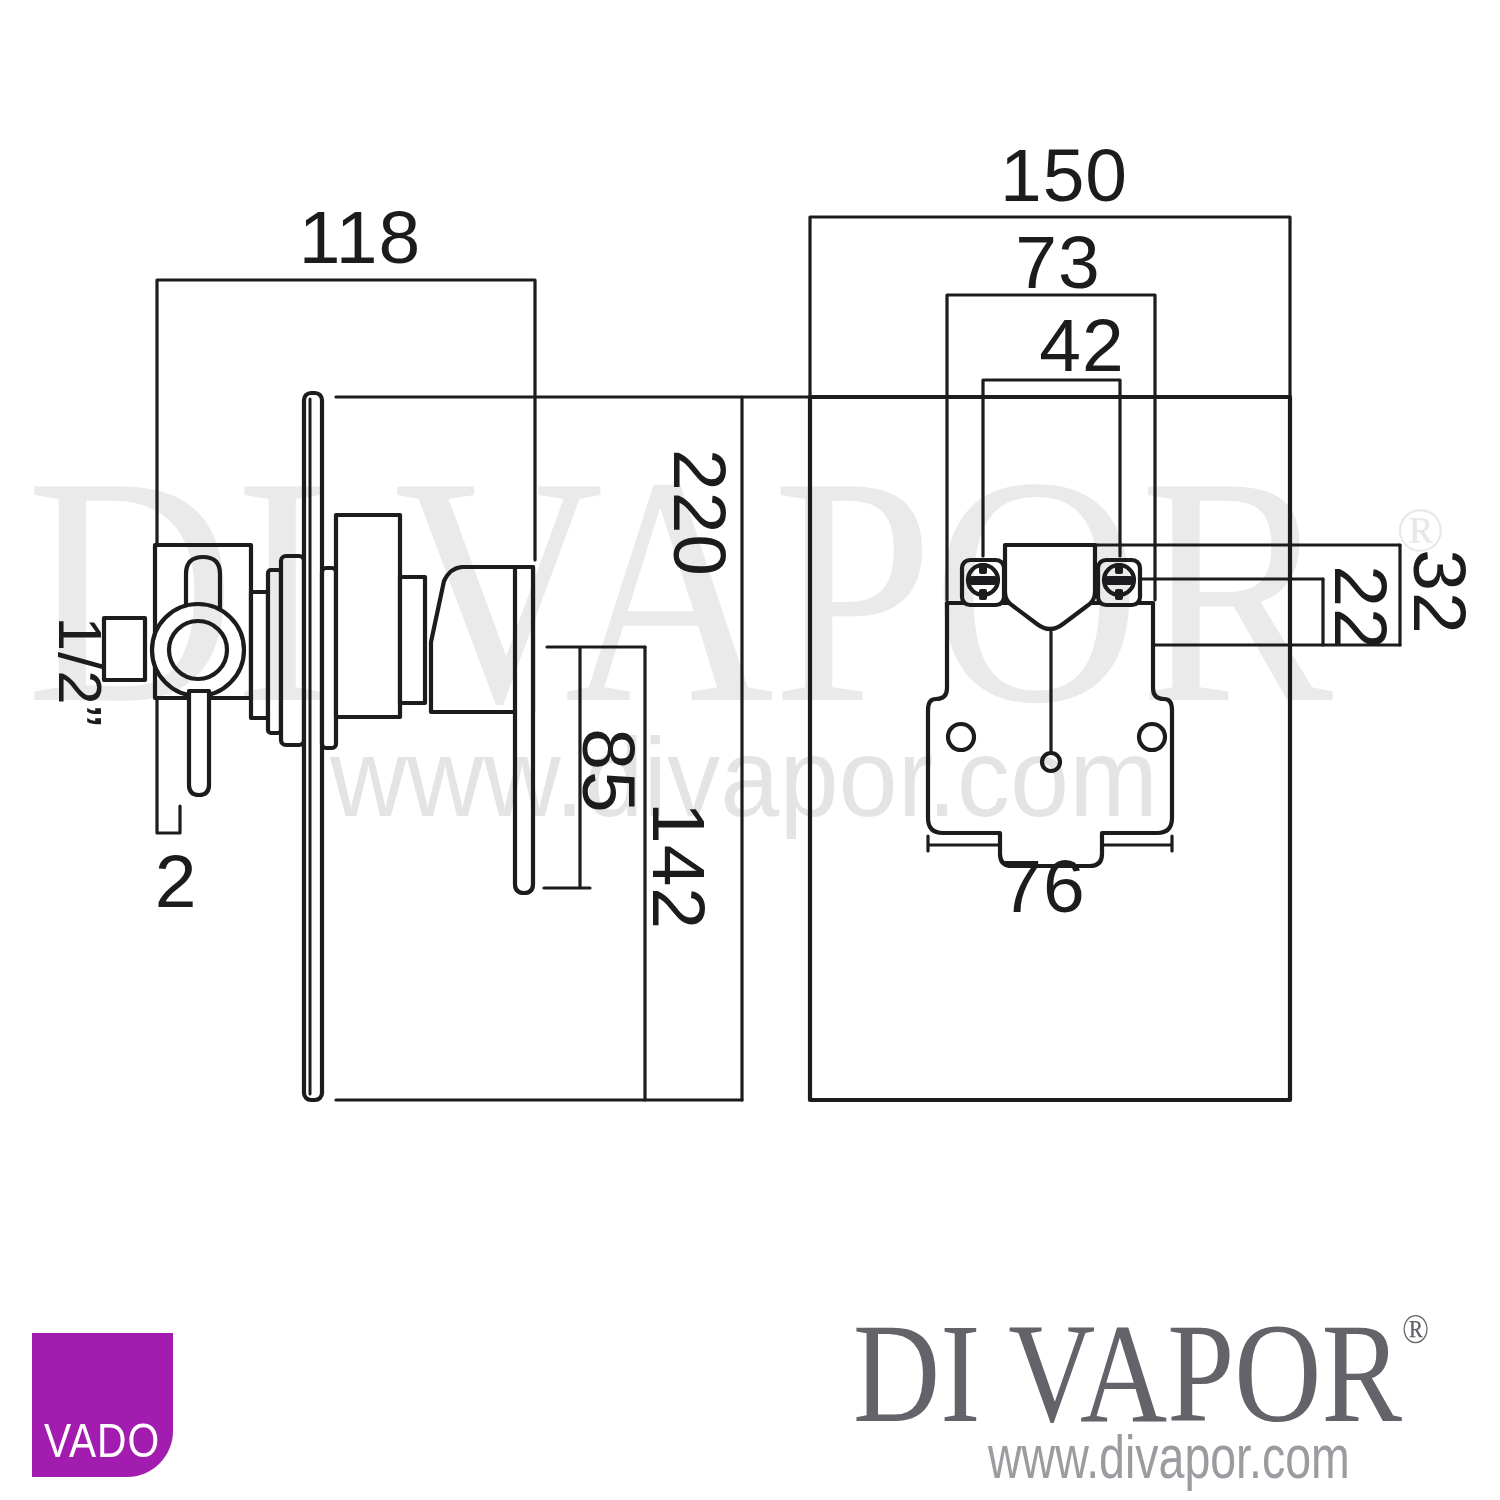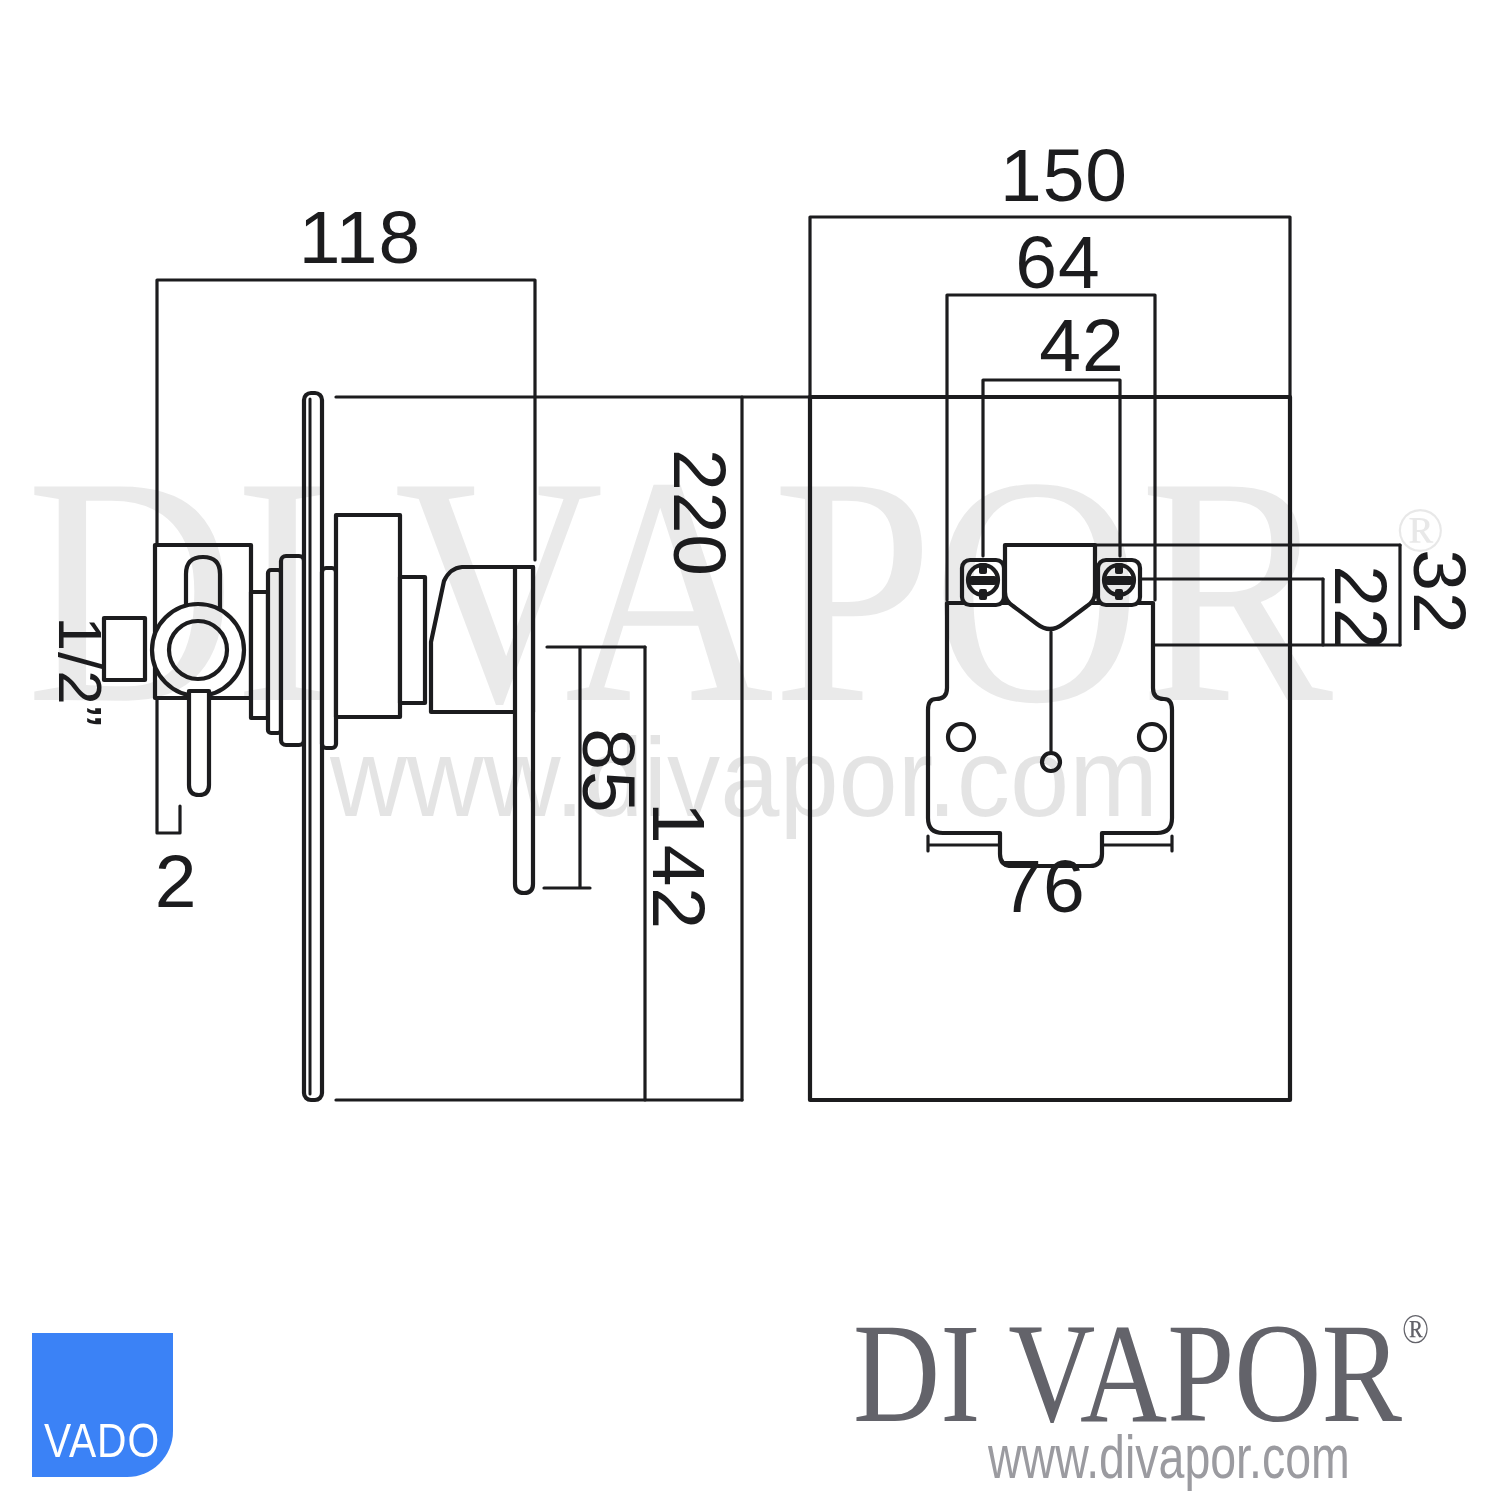--- a/index.html
+++ b/index.html
@@ -11,21 +11,21 @@
   .dim.rot{transform:translate(-50%,-50%) rotate(90deg);}
   .dim.small{font-size:62px;}
   
   .wm{position:absolute;white-space:nowrap;line-height:1;pointer-events:none;}
   .wm-brand{left:26px;top:427px;font-family:"Liberation Serif",serif;font-size:326px;
             color:rgba(30,30,34,0.095);letter-spacing:-2px;transform:scaleX(.89);transform-origin:left top;}
   .wm-reg{left:1396px;top:498px;font-family:"Liberation Serif",serif;font-size:64px;color:rgba(30,30,34,0.10);}
   .wm-url{left:330px;top:722px;font-family:"Liberation Sans",sans-serif;font-size:112px;
           color:rgba(30,30,34,0.12);transform:scaleX(.95);transform-origin:left top;}
   
-  .vado-tile{position:absolute;left:32px;top:1333px;width:141px;height:144px;background:#3b82f6;
+  .vado-tile{position:absolute;left:32px;top:1333px;width:141px;height:144px;background:#a21caf;
              border-radius:0 0 46px 0;}
   .vado-label{position:absolute;left:12px;bottom:12px;color:#fff;font-size:48px;letter-spacing:1px;
               transform:scaleX(.85);transform-origin:left bottom;line-height:1;}
   .ft-brand{position:absolute;left:853px;top:1302px;font-family:"Liberation Serif",serif;font-size:142px;
             color:#63636a;line-height:1;white-space:nowrap;transform:scaleX(.85);transform-origin:left top;}
   .ft-brand .reg{font-size:42px;vertical-align:78px;letter-spacing:0;}
   .ft-url{position:absolute;left:988px;top:1426px;font-size:62px;color:#9b9ba0;line-height:1;white-space:nowrap;
           transform:scaleX(.75);transform-origin:left top;}
 </style>
 </head>
@@ -113,21 +113,21 @@
   </svg>
 
   <div class="dim" style="left:352px;top:237px;margin-left:8px;">118</div>
   <div class="dim rot" style="left:699px;top:513px;">220</div>
   <div class="dim rot" style="left:608px;top:771px;">85</div>
   <div class="dim rot" style="left:678px;top:866px;">142</div>
   <div class="dim" style="left:176px;top:881px;">2</div>
   <div class="dim rot small" style="left:80px;top:672px;">1/2”</div>
 
   <div class="dim" style="left:1064px;top:175px;">150</div>
-  <div class="dim" style="left:1058px;top:262px;">64</div>
+  <div class="dim" style="left:1058px;top:262px;">73</div>
   <div class="dim" style="left:1054px;top:345px;margin-left:28px;">42</div>
   <div class="dim rot" style="left:1360px;top:608px;">22</div>
   <div class="dim rot" style="left:1439px;top:592px;">32</div>
   <div class="dim" style="left:1043px;top:886px;">76</div>
 
   <div class="wm wm-brand">DI VAPOR</div>
   <div class="wm wm-reg">®</div>
   <div class="wm wm-url">www.divapor.com</div>
 
   <div class="vado-tile">

